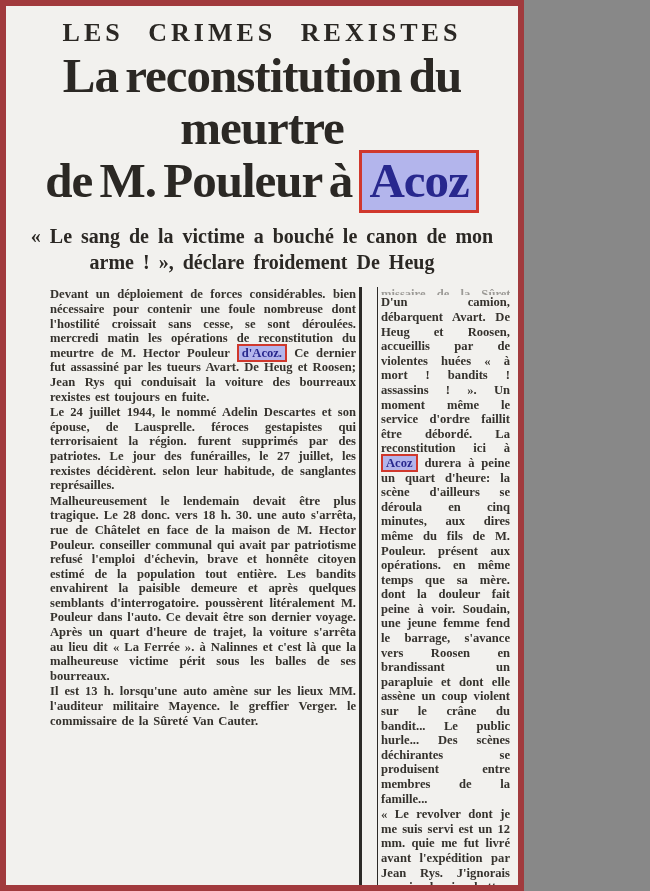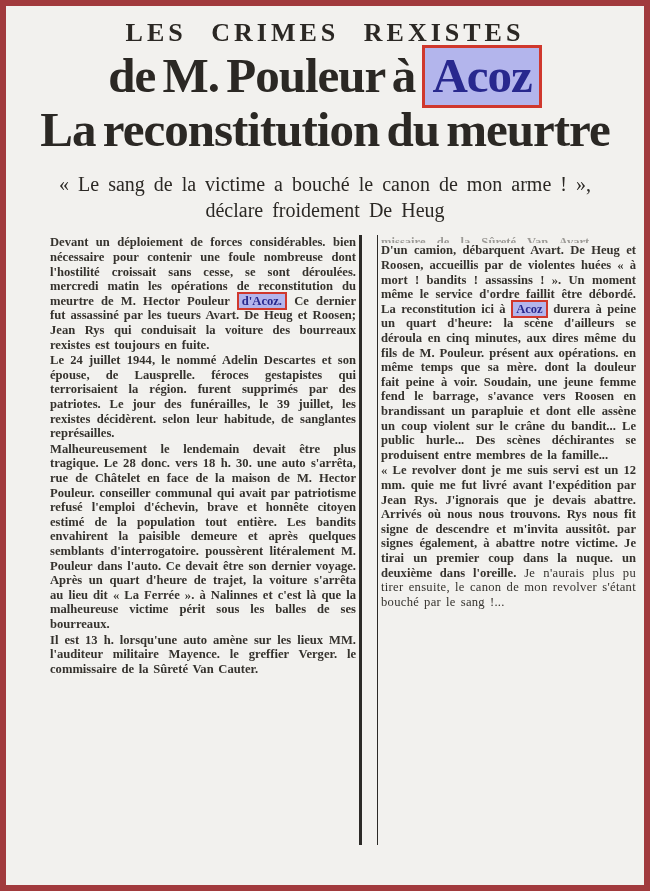--- a/index.html
+++ b/index.html
@@ -2,30 +2,30 @@
 <html lang="fr" style="--frame: #a13a3d; --paper: #f2f1ee; --ink: #35322d; --hl-bg: #b3b5ec; --hl-border: #d0382d; --hl-ink: #28288e;"><head>
 <meta charset="utf-8">
 <style>
   :root{
     --frame:#a13a3d; --paper:#f2f1ee; --ink:#35322d; --head-ink:#2b2824;
     --hl-bg:#b3b5ec; --hl-border:#d0382d; --hl-ink:#28288e; --rule:#2c2a27;
   }
   html,body{margin:0;padding:0;}
   body{width:650px;height:891px;overflow:hidden;background:#888;
        font-family:"Liberation Serif","DejaVu Serif",serif;}
-  .frame{box-sizing:border-box;width:650px;height:891px;border:6px solid var(--frame);
+  .frame{box-sizing:border-box;width:524px;height:891px;border:6px solid var(--frame);
          background:var(--paper);overflow:hidden;}
   .header{text-align:center;}
   .kicker{margin-top:13px;font-size:26px;font-weight:bold;color:var(--head-ink);
           letter-spacing:4px;word-spacing:14px;line-height:1.1;}
   .headline{font-size:49px;font-weight:bold;color:var(--head-ink);line-height:1.06;
             letter-spacing:-1px;word-spacing:-4px;margin-top:2px;}
   .headline .hl-big{background:var(--hl-bg);color:var(--hl-ink);
             border:3px solid var(--hl-border);padding:0 7px 2px 7px;}
-  .subhead{font-size:20px;font-weight:normal;color:var(--head-ink);max-width:575px;
+  .subhead{font-size:20px;font-weight:bold;color:var(--head-ink);max-width:575px;
            margin:16px auto 0 auto;line-height:1.3;word-spacing:4px;}
   .columns{display:flex;box-sizing:border-box;padding:12px 8px 0 10px;height:628px;
            overflow:hidden;margin-left:34px;}
   .col{box-sizing:border-box;overflow:hidden;}
   .col-left{width:306px;}
   .col-divider{width:15px;border-left:3px solid var(--rule);border-right:1px solid var(--rule);
            margin:0 3px;height:610px;}
   .col-right{flex:1;}
   .col p{margin:0 0 1px 0;font-size:12.6px;line-height:14.6px;font-weight:bold;
          color:var(--ink);text-align:justify;word-spacing:1.5px;}
@@ -36,29 +36,29 @@
   .b{font-weight:normal;letter-spacing:0.3px;}
   .cutline{height:8px;overflow:hidden;opacity:0.45;font-size:12.6px;line-height:14px;
            font-weight:bold;color:var(--ink);word-spacing:8px;white-space:nowrap;}
 </style>
 </head>
 <body>
 
 <div class="frame">
   <div class="header">
     <div class="kicker">LES CRIMES REXISTES</div>
+    <div class="headline">La reconstitution du meurtre</div>
     <div class="headline"><span>de M. Pouleur à </span><span class="hl-big">Acoz</span></div>
-    <div class="headline">La reconstitution du meurtre</div>
     <div class="subhead">« Le sang de la victime a bouché le canon de mon arme ! », déclare froidement De Heug</div>
   </div>
 
   <div class="columns">
     <div class="col col-left">
         <p><span>Devant un déploiement de forces considérables. bien nécessaire pour contenir une foule nombreuse dont l'hostilité croissait sans cesse, se sont déroulées. mercredi matin les opérations de reconstitution du meurtre de M. Hector Pouleur </span><span class="hl">d'Acoz.</span><span> Ce dernier fut assassiné par les tueurs Avart. De Heug et Roosen; Jean Rys qui conduisait la voiture des bourreaux rexistes est toujours en fuite.</span></p>
-        <p><span>Le 24 juillet 1944, le nommé Adelin Descartes et son épouse, de Lausprelle. féroces gestapistes qui terrorisaient la région. furent supprimés par des patriotes. Le jour des funérailles, le 39 juillet, les rexistes décidèrent. selon leur habitude, de sanglantes représailles.</span></p>
+        <p><span>Le 24 juillet 1944, le nommé Adelin Descartes et son épouse, de Lausprelle. féroces gestapistes qui terrorisaient la région. furent supprimés par des patriotes. Le jour des funérailles, le 27 juillet, les rexistes décidèrent. selon leur habitude, de sanglantes représailles.</span></p>
         <p><span>Malheureusement le lendemain devait être plus tragique. Le 28 donc. vers 18 h. 30. une auto s'arrêta, rue de Châtelet en face de la maison de M. Hector Pouleur. conseiller communal qui avait par patriotisme refusé l'emploi d'échevin, brave et honnête citoyen estimé de la population tout entière. Les bandits envahirent la paisible demeure et après quelques semblants d'interrogatoire. poussèrent litéralement M. Pouleur dans l'auto. Ce devait être son dernier voyage. Après un quart d'heure de trajet, la voiture s'arrêta au lieu dit « La Ferrée ». à Nalinnes et c'est là que la malheureuse victime périt sous les balles de ses bourreaux.</span></p>
         <p><span>Il est 13 h. lorsqu'une auto amène sur les lieux MM. l'auditeur militaire Mayence. le greffier Verger. le commissaire de la Sûreté Van Cauter.</span></p>
       </div>
     <div class="col-divider"></div>
     <div class="col col-right">
         <div class="cutline">missaire de la Sûreté Van Avart.</div>
         <p><span>D'un camion, débarquent Avart. De Heug et Roosen, accueillis par de violentes huées « à mort ! bandits ! assassins ! ». Un moment même le service d'ordre faillit être débordé. La reconstitution ici à </span><span class="hl">Acoz</span><span> durera à peine un quart d'heure: la scène d'ailleurs se déroula en cinq minutes, aux dires même du fils de M. Pouleur. présent aux opérations. en même temps que sa mère. dont la douleur fait peine à voir. Soudain, une jeune femme fend le barrage, s'avance vers Roosen en brandissant un parapluie et dont elle assène un coup violent sur le crâne du bandit... Le public hurle... Des scènes déchirantes se produisent entre membres de la famille...</span></p>
         <p><span>« Le revolver dont je me suis servi est un 12 mm. quie me fut livré avant l'expédition par Jean Rys. J'ignorais que je devais abattre. Arrivés où nous nous trouvons. Rys nous fit signe de descendre et m'invita aussitôt. par signes également, à abattre notre victime. Je tirai un premier coup dans la nuque. un deuxième dans l'oreille. </span><span class="b">Je n'aurais plus pu tirer ensuite, le canon de mon revolver s'étant bouché par le sang !...</span></p>
       </div>
   </div>

